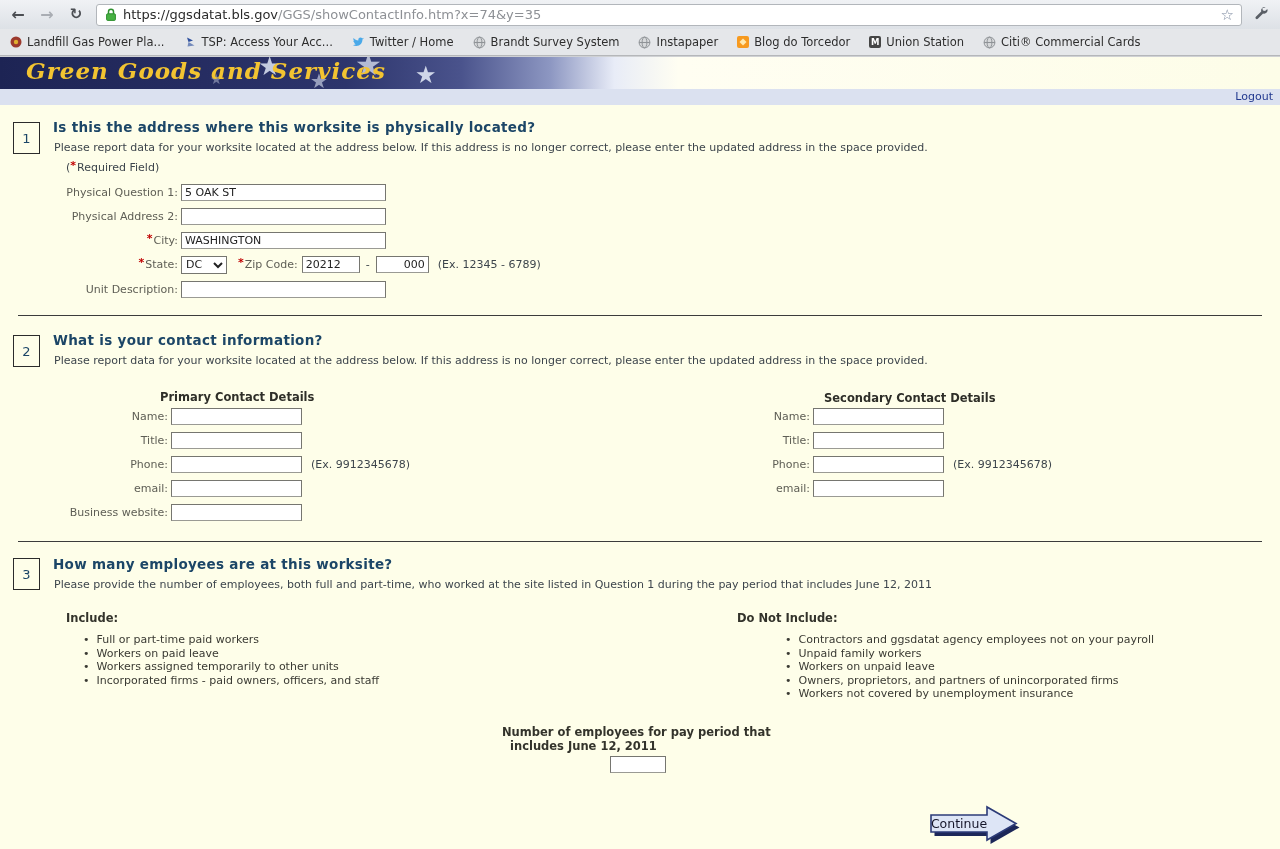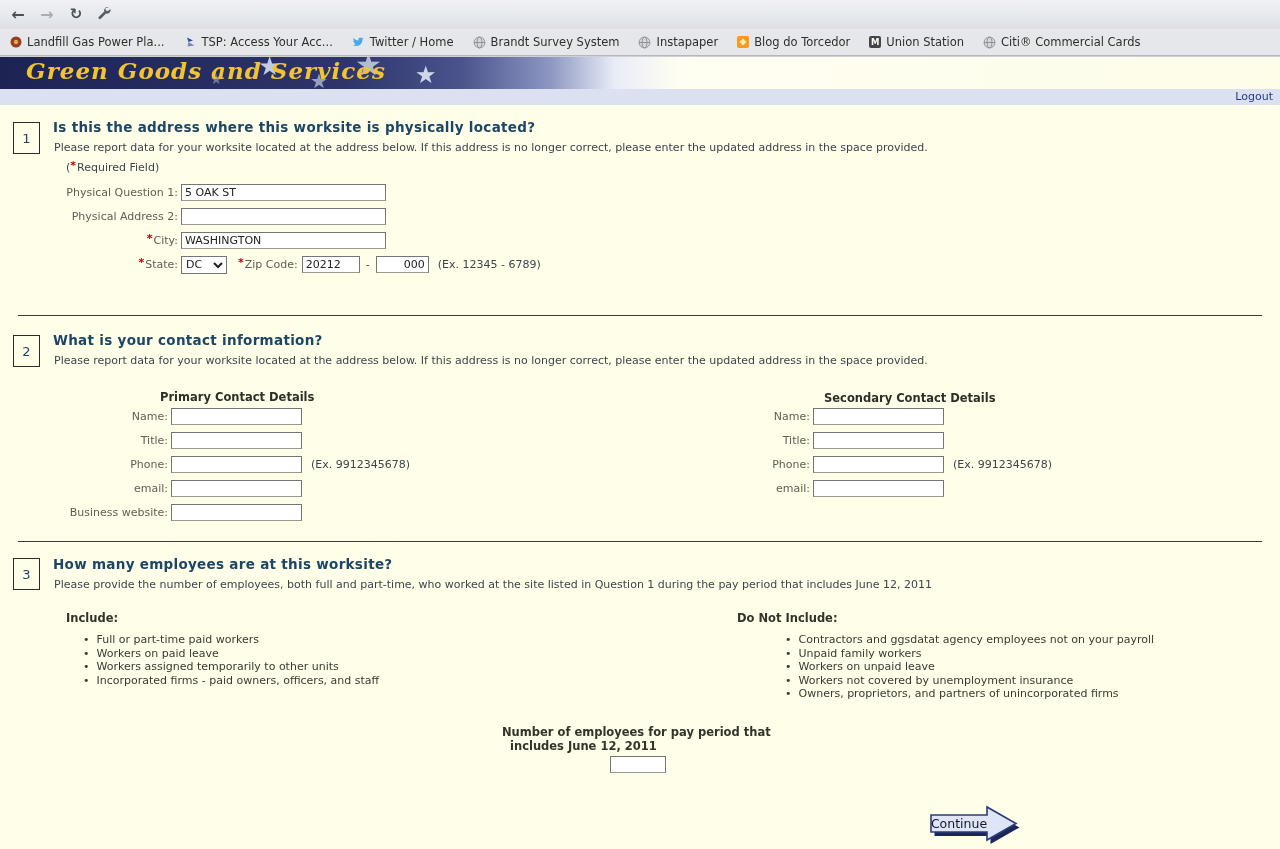--- a/index.html
+++ b/index.html
@@ -70,20 +70,30 @@
   .continue-wrap { position:absolute; cursor:pointer; }
   svg text { font-family:"DejaVu Sans","Liberation Sans",sans-serif; }
 </style>
 </head>
 <body>
 
 <div class="toolbar">
   <div class="nav-btn">←</div>
   <div class="nav-btn disabled">→</div>
   <div class="nav-btn" style="font-size:15px;">↻</div>
+  <div class="omnibox">
+    <span class="bm-ico">
+      <svg width="12" height="14" viewBox="0 0 12 14">
+        <path d="M3.5 6V3.8a2.5 2.5 0 0 1 5 0V6" fill="none" stroke="#2f9130" stroke-width="1.5"></path>
+        <rect x="1.6" y="5.8" width="8.8" height="6.6" rx="1" fill="#47b143" stroke="#2f9130"></rect>
+      </svg>
+    </span>
+    <span class="url"><span>https://ggsdatat.bls.gov</span><span class="path">/GGS/showContactInfo.htm?x=74&amp;y=35</span></span>
+    <span class="star">☆</span>
+  </div>
   <div class="wrench">
     <svg width="16" height="16" viewBox="0 0 16 16">
       <path d="M13.8 2.6a4 4 0 0 0-5.3 5L2.2 13.9a1.6 1.6 0 1 0 2.3 2.3l6.2-6.3a4 4 0 0 0 5-5.3L13 7.2l-2.5-.8-.8-2.5z" fill="#5a5f66" transform="scale(0.85)"></path>
     </svg>
   </div>
 </div>
 
 <div class="bookmarks">
   <span class="bm">
     <span class="bm-ico">
@@ -189,20 +199,24 @@
   </div>
   <div class="form-row" style="top:150px;">
     <span class="fl1"><span class="req">*</span><span>State:</span></span>
     <select class="sel"><option>DC</option></select>
     <span style="margin-left:11px;"><span class="req">*</span><span style="color:#5e5e55;">Zip Code:</span></span>
     <input class="ti w58" style="margin-left: 4px;" value="20212">
     <span class="dash">-</span>
     <input class="ti w53" value="0005" style="">
     <span class="hint">(Ex. 12345 - 6789)</span>
   </div>
+  <div class="form-row" style="top:175px;">
+    <span class="fl1">Unit Description:</span>
+    <input class="ti w205" value="" style="">
+  </div>
 
   <div class="divider" style="top:210px;"></div>
 
   <div class="numbox" style="top:230px;">2</div>
   <div class="qhead" style="top:227px;">What is your contact information?</div>
   <div class="qsub" style="top:249px;">Please report data for your worksite located at the address below. If this address is no longer correct, please enter the updated address in the space provided.</div>
 
   <div class="col-title" style="left:160px;top:285px;">Primary Contact Details</div>
   <div class="form-row" style="top:302px;">
     <span class="fl2">Name:</span>
@@ -257,22 +271,22 @@
     <li>Workers on paid leave</li>
     <li>Workers assigned temporarily to other units</li>
     <li>Incorporated firms - paid owners, officers, and staff</li>
   </ul>
 
   <div class="emp-label" style="left:737px;top:506px;">Do Not Include:</div>
   <ul class="blist" style="left:785px;top:528px;">
     <li>Contractors and ggsdatat agency employees not on your payroll</li>
     <li>Unpaid family workers</li>
     <li>Workers on unpaid leave</li>
+    <li>Owners, proprietors, and partners of unincorporated firms</li>
     <li>Workers not covered by unemployment insurance</li>
-    <li>Owners, proprietors, and partners of unincorporated firms</li>
   </ul>
 
   <div class="emp-label" style="left:502px;top:620px;">Number of employees for pay period that</div>
   <div class="emp-label" style="left:502px;top:634px;margin-left:8px;">includes June 12, 2011</div>
   <input class="ti w56" style="position: absolute; left: 610px; top: 651px;" value="">
 
   <div class="continue-wrap" style="left:928px;top:699px;text-align:center;">
     <svg width="94" height="42" viewBox="0 0 94 42">
       <polygon points="3,11 59,11 59,3 88,19.5 59,36 59,28 3,28" transform="translate(3.5,4)" fill="#1c2758"></polygon>
       <polygon points="3,11 59,11 59,3 88,19.5 59,36 59,28 3,28" fill="#dde5f6" stroke="#2c3b78" stroke-width="1.6"></polygon>

